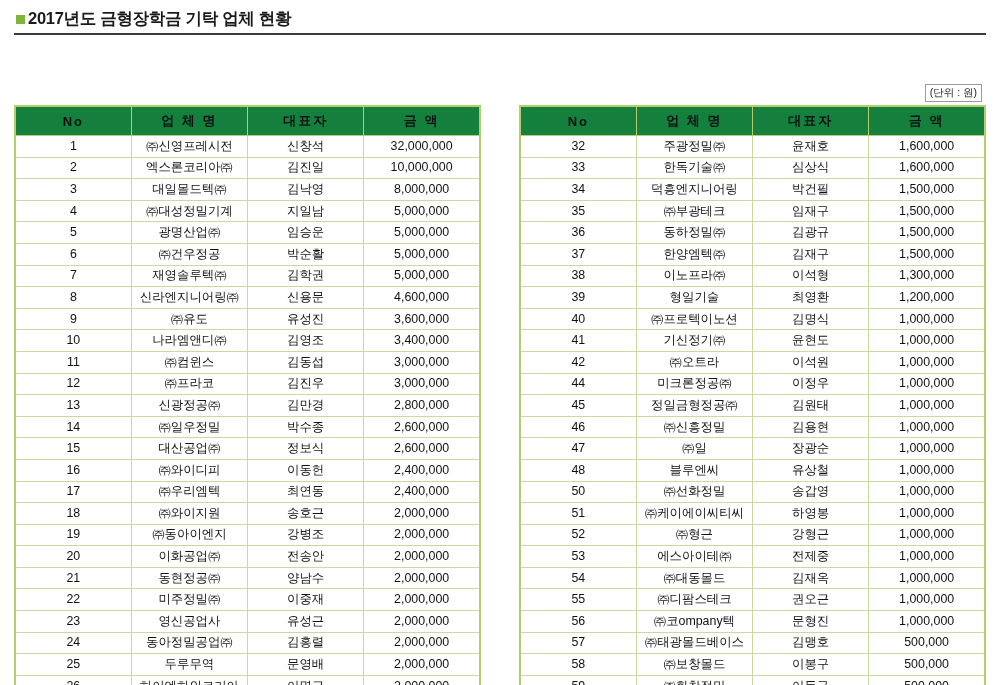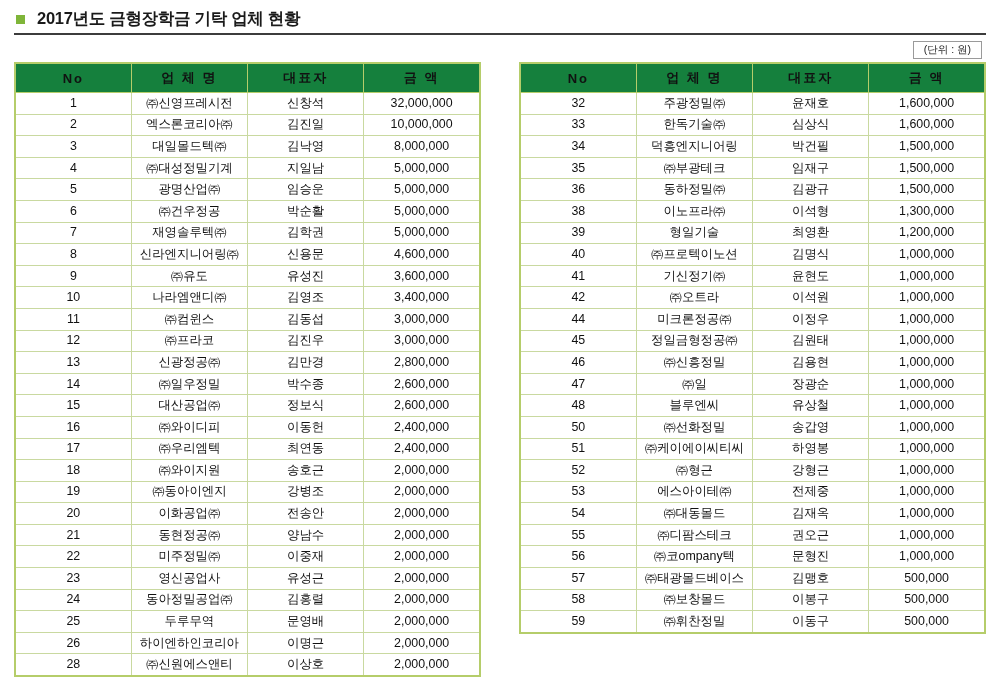--- a/index.html
+++ b/index.html
@@ -18,21 +18,21 @@
   .page {
     position: relative;
     width: 1000px;
     height: 685px;
     box-sizing: border-box;
     padding: 8px 14px 0 14px;
   }
   .title-row {
     display: flex;
     align-items: center;
-    gap: 12px;
+    gap: 3px;
     padding-left: 2px;
     margin-bottom: 2px;
   }
   .title-bullet {
     width: 9px;
     height: 9px;
     background: #7fb539;
     display: inline-block;
     flex: 0 0 auto;
   }
@@ -49,23 +49,24 @@
   }
   .unit-row {
     display: flex;
     justify-content: flex-end;
     padding-right: 4px;
     margin-bottom: 3px;
   }
   .unit-box {
     border: 1px solid #9a9a9a;
     font-size: 10.5px;
-    padding: 1px 10px;
+    padding: 1px 4px;
     color: #222;
     background: #fff;
+    margin-top: 43px;
   }
   .columns {
     display: flex;
     gap: 38px;
     align-items: flex-start;
   }
   .col {
     flex: 1 1 0;
     min-width: 0;
   }
@@ -332,20 +333,26 @@
                 <td class="c-rep">임재구</td>
                 <td class="c-amt">1,500,000</td>
               </tr>
               <tr>
                 <td class="c-no">36</td>
                 <td class="c-name">동하정밀㈜</td>
                 <td class="c-rep">김광규</td>
                 <td class="c-amt">1,500,000</td>
               </tr>
               <tr>
+                <td class="c-no">37</td>
+                <td class="c-name">한양엠텍㈜</td>
+                <td class="c-rep">김재구</td>
+                <td class="c-amt">1,500,000</td>
+              </tr>
+              <tr>
                 <td class="c-no">38</td>
                 <td class="c-name">이노프라㈜</td>
                 <td class="c-rep">이석형</td>
                 <td class="c-amt">1,300,000</td>
               </tr>
               <tr>
                 <td class="c-no">39</td>
                 <td class="c-name">형일기술</td>
                 <td class="c-rep">최영환</td>
                 <td class="c-amt">1,200,000</td>

